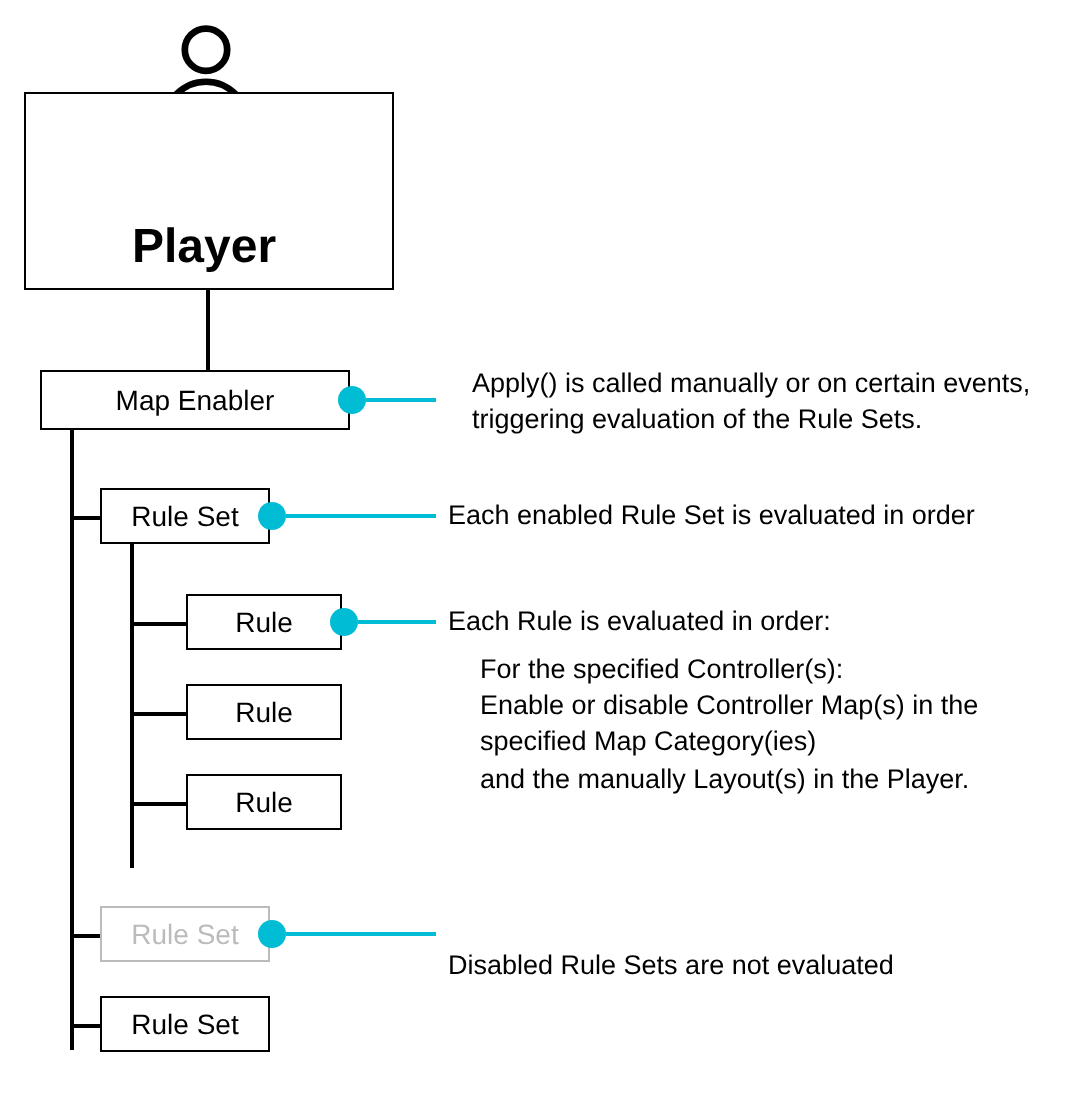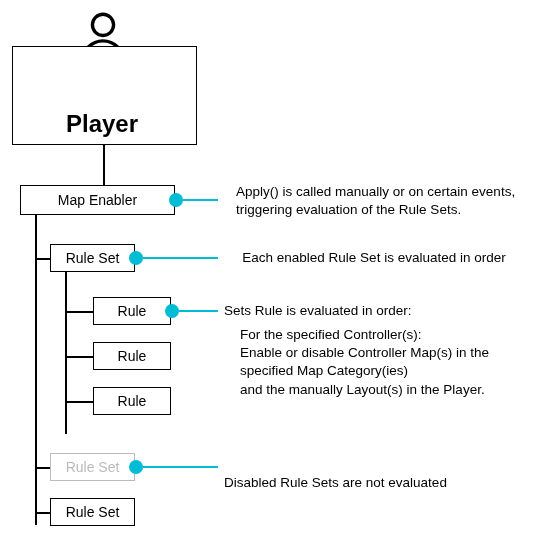--- a/index.html
+++ b/index.html
@@ -84,31 +84,31 @@
 <div class="desc" style="left:236px; top:183px; width:300px;">Apply() is called manually or on certain events, triggering evaluation of the Rule Sets.</div>
 
 <div class="vline" style="left:35px; top:215px; height:310px;"></div>
 
 <div class="hline" style="left:35px; top:258px; width:15px;"></div>
 <div class="box" style="left:50px; top:244px; width:85px; height:28px;">
   <span>Rule Set</span>
 </div>
 <div class="dot" style="left:129px; top:251px;"></div>
 <div class="leader" style="left:143px; top:257px; width:75px;"></div>
-<div class="desc" style="left:224px; top:249px; width:300px;text-align:center;">Each enabled Rule Set is evaluated in order</div>
+<div class="desc" style="left:224px; top:249px; width:300px;">Each enabled Rule Set is evaluated in order</div>
 
 <div class="vline" style="left:65px; top:272px; height:162px;"></div>
 
 <div class="hline" style="left:65px; top:311px; width:28px;"></div>
 <div class="box" style="left:93px; top:297px; width:78px; height:28px;">
   <span>Rule</span>
 </div>
 <div class="dot" style="left:165px; top:304px;"></div>
 <div class="leader" style="left:179px; top:310px; width:39px;"></div>
-<div class="desc" style="left:224px; top:302px;">Sets Rule is evaluated in order:</div>
+<div class="desc" style="left:224px; top:302px;">Each Rule is evaluated in order:</div>
 <div class="desc" style="left:240px; top:326px; width:290px; white-space:pre-line;">For the specified Controller(s):
 Enable or disable Controller Map(s) in the specified Map Category(ies)
 and the manually Layout(s) in the Player.</div>
 
 <div class="hline" style="left:65px; top:356px; width:28px;"></div>
 <div class="box" style="left:93px; top:342px; width:78px; height:28px;">
   <span>Rule</span>
 </div>
 
 <div class="hline" style="left:65px; top:401px; width:28px;"></div>

